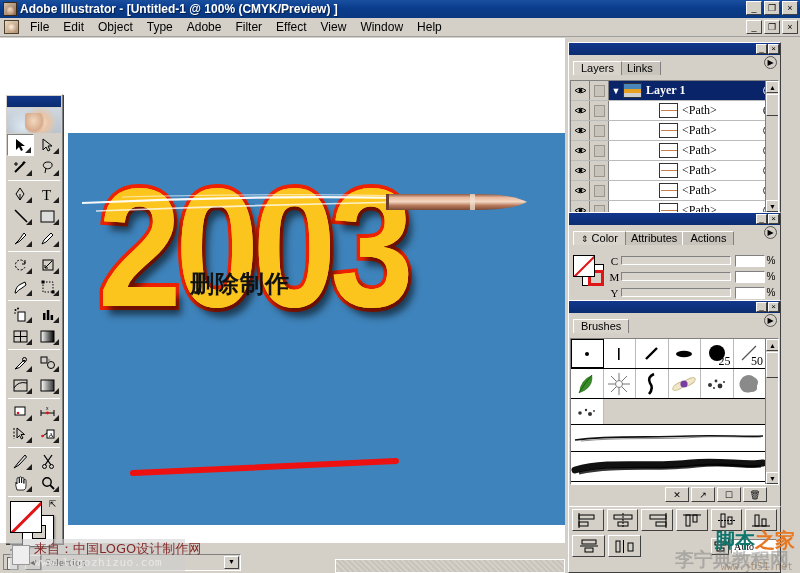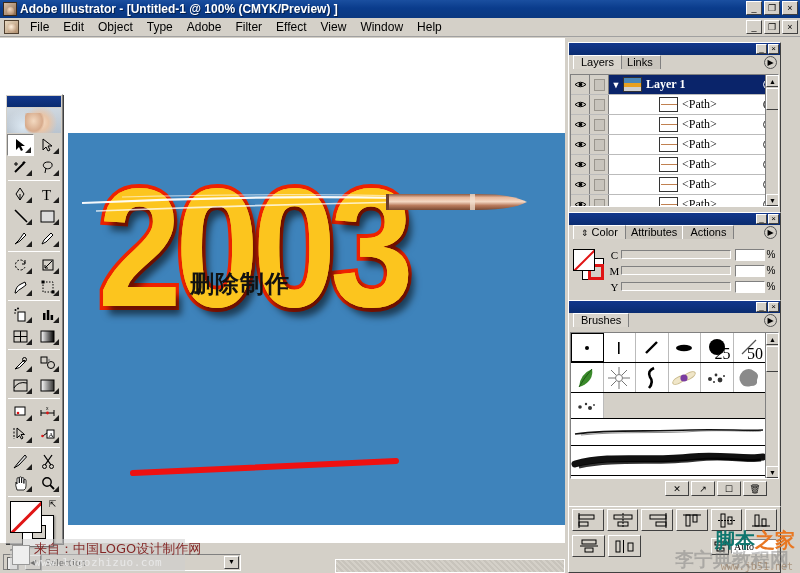--- a/index.html
+++ b/index.html
@@ -203,21 +203,21 @@
     height: 12px;
     background: linear-gradient(to bottom,#12378c,#0a2c70);
     display: flex; align-items: center; justify-content: flex-end; padding-right: 1px; gap: 1px;
   }
   .pt-btn {
     width: 11px; height: 10px; background: #d4d0c8;
     border: 1px solid #fff; border-right-color:#404040; border-bottom-color:#404040;
     font-size: 8px; line-height: 8px; text-align: center; color: #000;
     font-family: "Liberation Sans", sans-serif;
   }
-  .tabs { height: 19px; display: flex; align-items: flex-start; position: relative; padding-left: 4px;}
+  .tabs { height: 25px; display: flex; align-items: center; position: relative; padding-left: 4px;}
   .tab {
     height: 14px; padding: 0 7px; background: #c8c4bc;
     border: 1px solid #fff; border-bottom: none; border-right-color: #808080;
     font-size: 11px; line-height: 13px; color: #000;
     font-family: "Liberation Sans", sans-serif;
     transform: skewX(0deg); position: relative; margin-right: -3px;
   }
   .tab.active { background: #d8d4cc; font-weight: normal; z-index: 2; }
   .tab-arrow {
     position: absolute; right: 3px; top: 1px; width: 13px; height: 13px;
@@ -303,21 +303,21 @@
 
   
   .brush-grid { margin: 0 1px; background: #fff; position: relative;
     border: 1px solid #808080; border-right-color:#fff; border-bottom-color:#fff; }
   .bg-row { display: flex; height: 30px; border-bottom: 1px solid #000; }
   .bcell {
     width: 32.5px; border-right: 1px solid #bbb; position: relative;
     display: flex; align-items: center; justify-content: center; background: #fff;
   }
   .bcell.sel { border: 1px solid #000; }
-  .bnum { position: absolute; right: 2px; bottom: -1px; font-size: 16px;
+  .bnum { position: absolute; right: 2px; bottom: -1px; font-size: 12px;
     font-family:"Liberation Serif",serif;margin-top:12px; }
   .bstroke-row { height: 27px; border-bottom: 1px solid #000; background:#fff; position:relative; }
   .brush-foot {
     height: 17px; display: flex; align-items: center; justify-content: flex-end;
     gap: 2px; padding-right: 12px; margin: 1px;
   }
   .bf-btn {
     width: 24px; height: 15px; background: #d4d0c8;
     border: 1px solid #fff; border-right-color:#404040; border-bottom-color:#404040;
     display: flex; align-items: center; justify-content: center; font-size: 9px;

